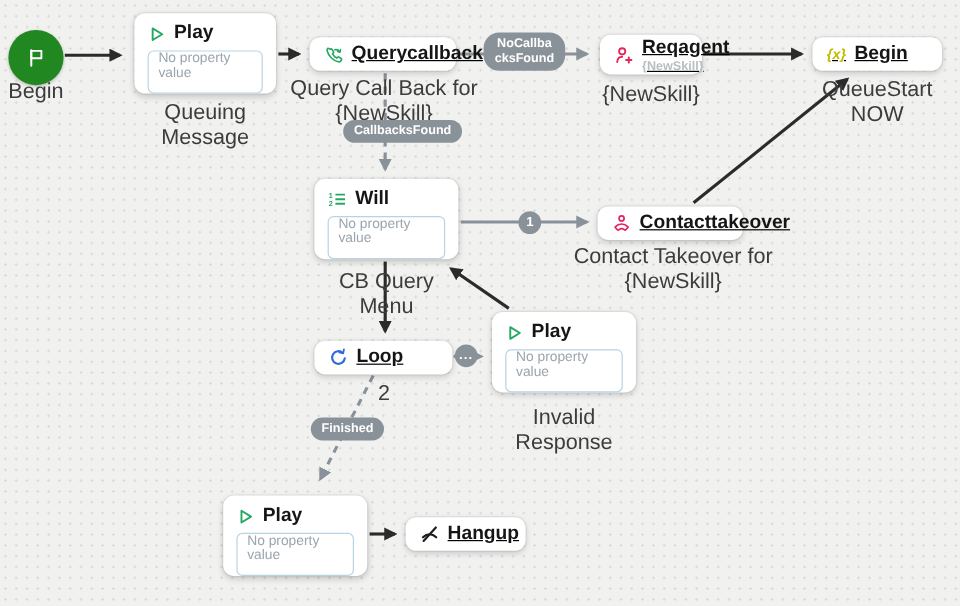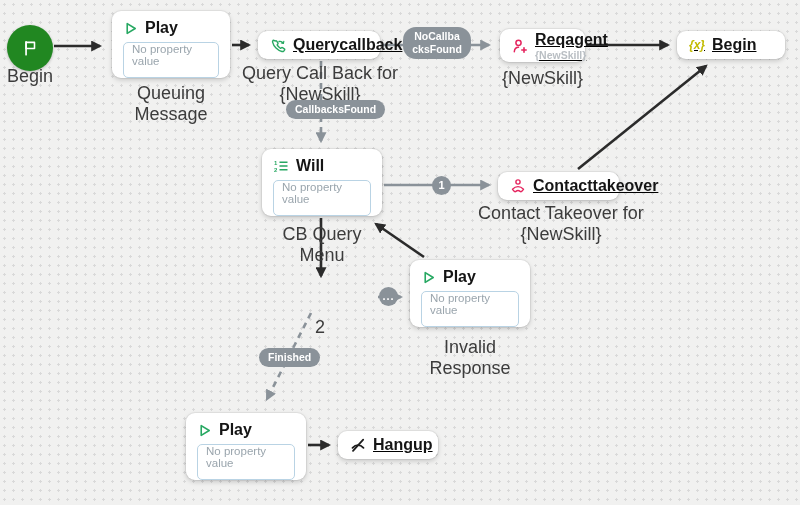--- a/index.html
+++ b/index.html
@@ -126,20 +126,21 @@
       <span class="node-title">Reqagent</span>
       <span class="node-sub">{NewSkill}</span>
     </span>
   </div>
   <div class="node-label" style="left:495px;top:68px;width:95px;">{NewSkill}</div>
 
   <div class="node pill-node" style="left:677px;top:31px;width:108px;height:28px;">
     <span class="assign-braces">{x}</span>
     <span class="node-title">Begin</span>
   </div>
+  <div class="node-label" style="left:672px;top:64px;width:118px;">QueueStart NOW</div>
 
   <div class="gray-pill" style="left:286px;top:100px;">CallbacksFound</div>
 
   <div class="node big-node" style="left:262px;top:149px;width:120px;height:67px;">
     <div class="node-header">
       <svg class="icon" width="16" height="16" viewBox="0 0 16 16">
         <text x="1" y="6.6" font-size="6" font-weight="bold" fill="#27a862" font-family="Liberation Sans,sans-serif">1</text>
         <text x="1" y="14" font-size="6" font-weight="bold" fill="#27a862" font-family="Liberation Sans,sans-serif">2</text>
         <path d="M6.5 4.2 h8 M6.5 8 h8 M6.5 11.8 h8" stroke="#27a862" stroke-width="1.6"></path>
       </svg>
@@ -153,20 +154,27 @@
 
   <div class="node pill-node" style="left:498px;top:172px;width:121px;height:28px;">
     <svg class="icon" width="16" height="16" viewBox="0 0 16 16">
       <circle cx="8" cy="4" r="2.1" fill="none" stroke="#e5245e" stroke-width="1.4"></circle>
       <path d="M2.5 11.2 c3.3-3.4 7.7-3.4 11 0 l-1.7 2 c-.5.5-1.2.6-1.7.2 -1.2-1-3-1-4.2 0 -.5.4-1.2.3-1.7-.2z" fill="none" stroke="#e5245e" stroke-width="1.4" stroke-linejoin="round"></path>
     </svg>
     <span class="node-title">Contacttakeover</span>
   </div>
   <div class="node-label break" style="left:470px;top:203px;width:182px;">Contact Takeover for {NewSkill}</div>
 
+  <div class="node pill-node" style="left:262px;top:284px;width:115px;height:28px;">
+    <svg class="icon" width="16" height="16" viewBox="0 0 16 16">
+      <path d="M13.3 8.6 a5.3 5.3 0 1 1 -1.6 -4.5" fill="none" stroke="#2f6bd8" stroke-width="1.8" stroke-linecap="round"></path>
+      <path d="M12.6 1.2 l-.6 3.2 -3.2-.7" fill="none" stroke="#2f6bd8" stroke-width="1.5" stroke-linecap="round" stroke-linejoin="round"></path>
+    </svg>
+    <span class="node-title">Loop</span>
+  </div>
   <div class="node-label" style="left:310px;top:317px;width:20px;">2</div>
 
   <div class="badge" style="left:379px;top:287px;letter-spacing:1px;">...</div>
 
   <div class="node big-node" style="left:410px;top:260px;width:120px;height:67px;">
     <div class="node-header">
       <svg class="icon" width="15" height="15" viewBox="0 0 16 16">
         <path d="M4.5 2.8 L13 8 L4.5 13.2 Z" fill="none" stroke="#27a862" stroke-width="1.7" stroke-linejoin="round"></path>
       </svg>
       <span class="node-title">Play</span>

